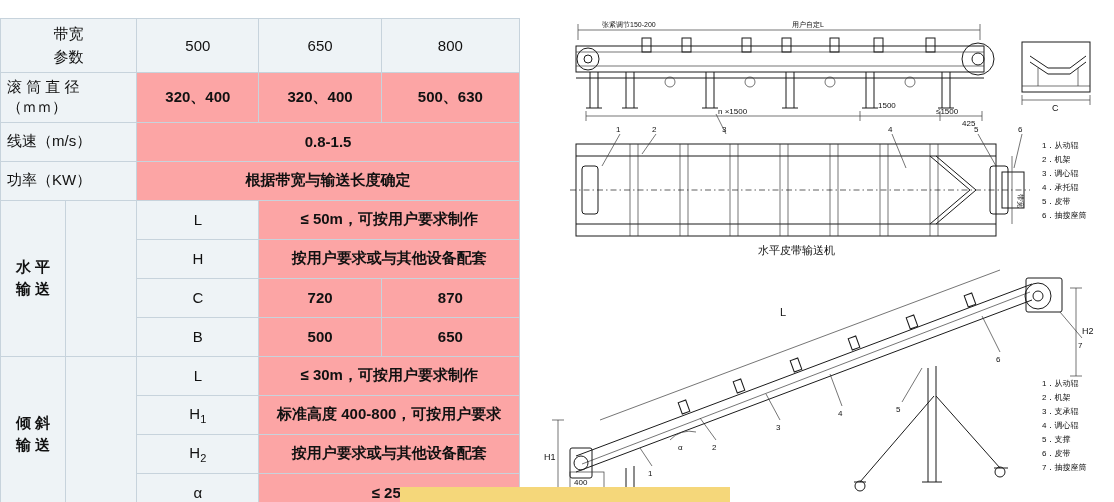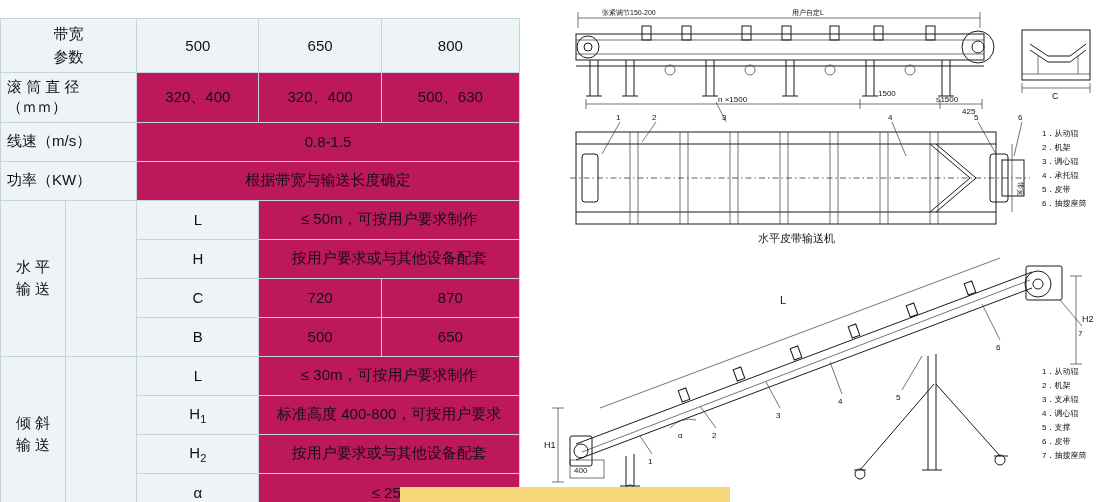--- a/index.html
+++ b/index.html
@@ -3,31 +3,31 @@
 <meta charset="utf-8">
 <style>
   html,body{margin:0;padding:0;background:#fff;}
   body{width:1114px;height:502px;font-family:"Liberation Sans","DejaVu Sans",sans-serif;overflow:hidden;}
   #root{position:relative;width:1114px;height:502px;}
 
   
   .spec-table{position:absolute;left:0;top:18px;width:520px;border-collapse:collapse;font-size:15px;color:#111;}
   .spec-table td{border:1px solid #c7d3dc;padding:4px 6px;height:30px;vertical-align:middle;}
   .bg{background:#eef3f6;}
-  .white{background:#be185d;}
+  .white{background:#fca5a5;font-weight:bold;}
   .c{text-align:center;}
   .l{text-align:center;padding-left:10px;}
   .hdr-param{font-size:15px;line-height:1.5;}
   .hdr-param .top{display:block;text-align:center;}
   .hdr-param .bot{display:block;text-align:center;}
   .sub{font-size:11px;vertical-align:sub;}
-  .vgroup{font-size:15px;line-height:1.45;text-align:center;}
+  .vgroup{font-size:15px;line-height:1.45;text-align:center;font-weight:bold;}
 
   
-  .drawings{position:absolute;left:530px;top:4px;width:584px;height:386px;}
+  .drawings{position:absolute;left:530px;top:16px;width:584px;height:386px;}
   svg{display:block;}
   .ln{stroke:#1b1b1b;fill:none;stroke-width:1;}
   .ln-thin{stroke:#3a3a3a;fill:none;stroke-width:.7;}
   .ln-d{stroke:#1b1b1b;fill:none;stroke-width:.7;stroke-dasharray:6 3 1.5 3;}
   .txt{font-family:"Liberation Sans","DejaVu Sans",sans-serif;font-size:7px;fill:#111;}
   .txt8{font-family:"Liberation Sans","DejaVu Sans",sans-serif;font-size:8px;fill:#111;}
   .txt9{font-family:"Liberation Sans","DejaVu Sans",sans-serif;font-size:9px;fill:#111;}
   .txt11{font-family:"Liberation Sans","DejaVu Sans",sans-serif;font-size:11px;fill:#111;}
   .legend{font-family:"Liberation Sans","DejaVu Sans",sans-serif;font-size:8px;fill:#111;}
   .bottombar{position:absolute;left:400px;top:487px;width:330px;height:15px;background:#f5d77a;}

